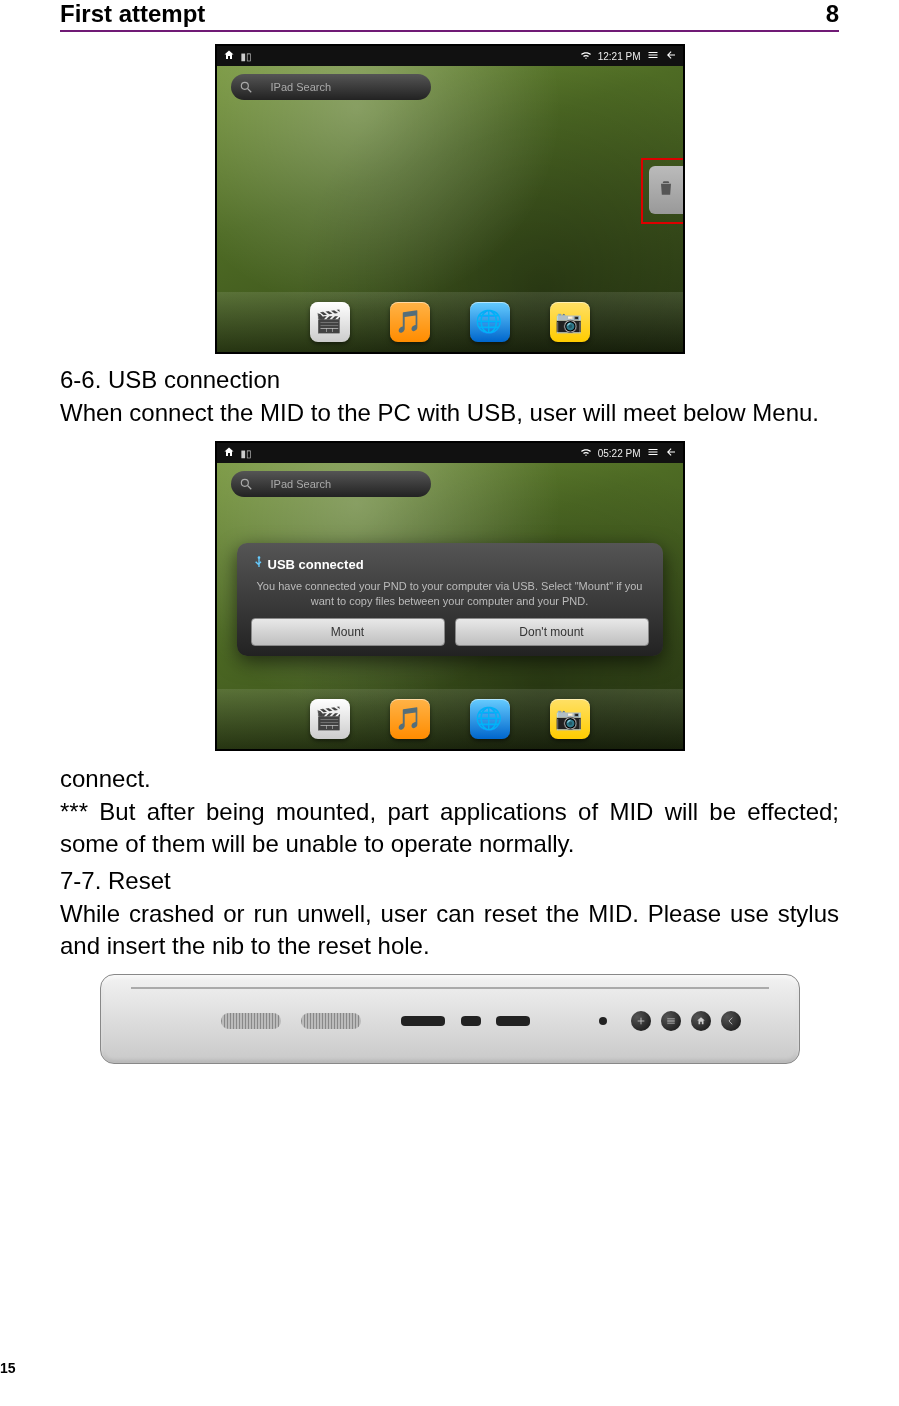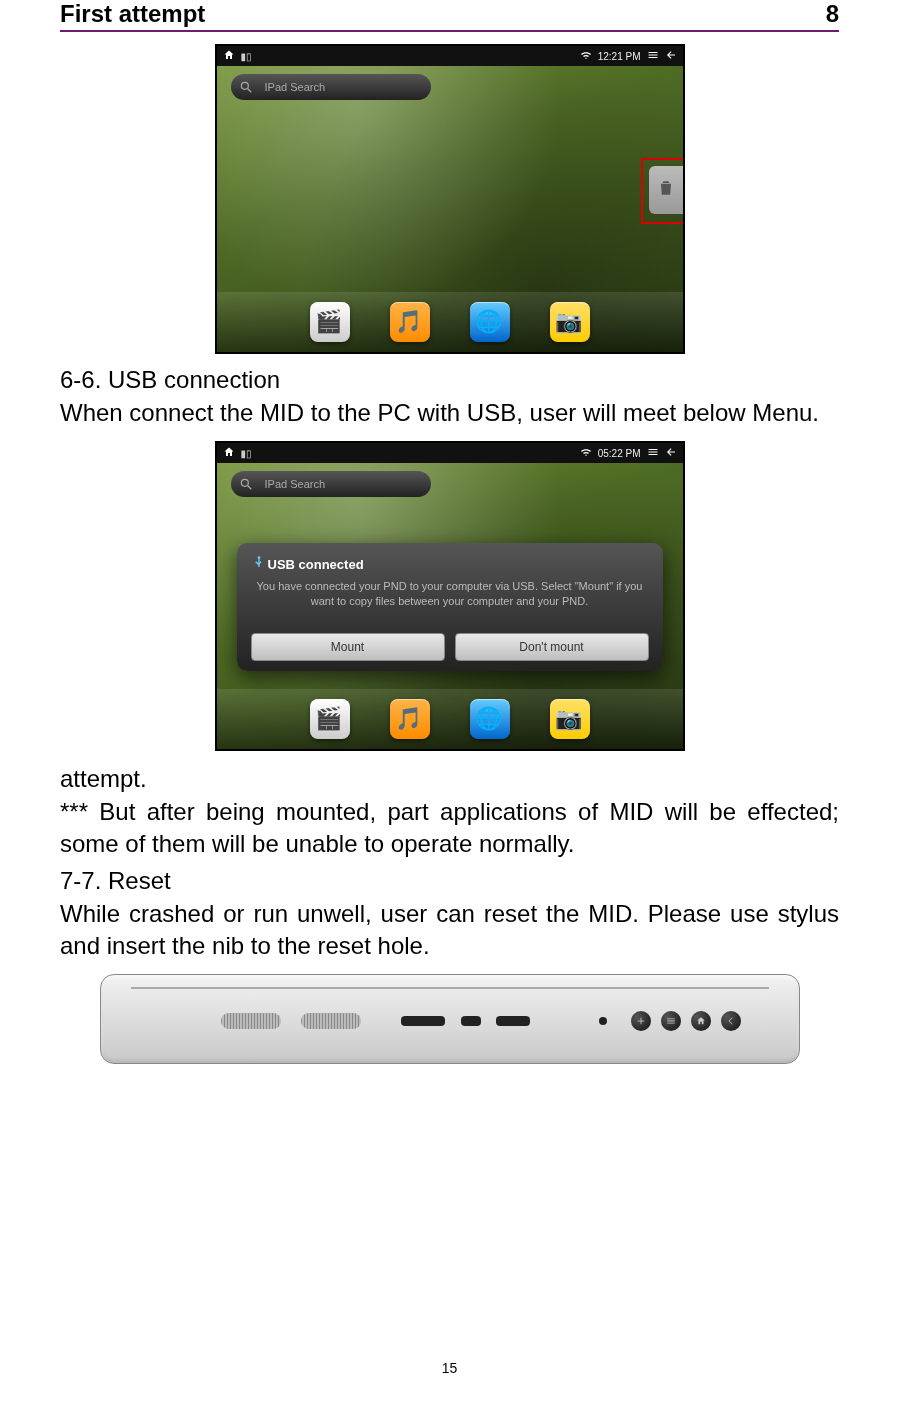--- a/index.html
+++ b/index.html
@@ -75,21 +75,21 @@
   .statusbar .spacer { flex: 1; }
   .statusbar svg { width:12px; height:12px; }
   .searchbar {
     position: absolute;
     top: 28px; left: 14px;
     width: 200px; height: 26px;
     background: linear-gradient(#555, #222);
     border-radius: 13px;
     display: flex; align-items: center;
     padding: 0 8px;
-    gap: 12px;
+    gap: 18px;
   }
   .searchbar .mag { width:14px;height:14px; }
   .searchbar .ph { color:#aaa; font-size:11px; }
   .trash-tab {
     position: absolute;
     right: 0; top: 120px;
     width: 34px; height: 48px;
     background: linear-gradient(#bbb, #999);
     border-radius: 6px 0 0 6px;
     display:flex;align-items:center;justify-content:center;
@@ -142,21 +142,20 @@
   .usb-dialog .btn-row { display:flex; gap:10px; }
   .usb-dialog .btn {
     flex:1;
     background: linear-gradient(#e8e8e8,#bfbfbf);
     color:#333;
     border-radius:4px;
     text-align:center;
     padding:6px 0;
     font-size:12px;
     border:1px solid #888;
-    margin-top:15px;
   }
 
   
   .device-fig {
     width: 700px;
     height: 90px;
     background: linear-gradient(#f2f2f2, #c9c9c9);
     border: 1px solid #888;
     border-radius: 14px;
     position: relative;
@@ -195,22 +194,22 @@
   .device-fig .rbtn svg { width:10px;height:10px;fill:#ccc; }
   .device-fig .rbtn.b1 { left:530px; }
   .device-fig .rbtn.b2 { left:560px; }
   .device-fig .rbtn.b3 { left:590px; }
   .device-fig .rbtn.b4 { left:620px; }
 
   .footer-page {
     position:absolute;
     left:0; right:0;
     bottom: 30px;
-    text-align:center;
     font-size:14px;
+    font-weight:bold;
   }
 </style>
 </head>
 <body>
 
 <div class="page">
 
   <div class="header-row">
     <span>First attempt</span>
     <span>8</span>
@@ -330,21 +329,21 @@
       </div>
       <div class="dock">
         <div class="dock-icon video"></div>
         <div class="dock-icon music"></div>
         <div class="dock-icon globe"></div>
         <div class="dock-icon camera"></div>
       </div>
     </div>
   </div>
 
-  <p class="body-text">attempt.</p>
+  <p class="body-text">connect.</p>
   <p class="body-text justify-full">*** But after being mounted, part applications of MID will be effected; some of them will be unable to operate normally.</p>
 
   <h3 class="section-heading">7-7. Reset</h3>
   <p class="body-text justify-full">While crashed or run unwell, user can reset the MID. Please use stylus and insert the nib to the reset hole.</p>
 
   <div class="figure-wrap">
     <div class="device-fig">
       <div class="top-line"></div>
       <div class="grille g1"></div>
       <div class="grille g2"></div>

